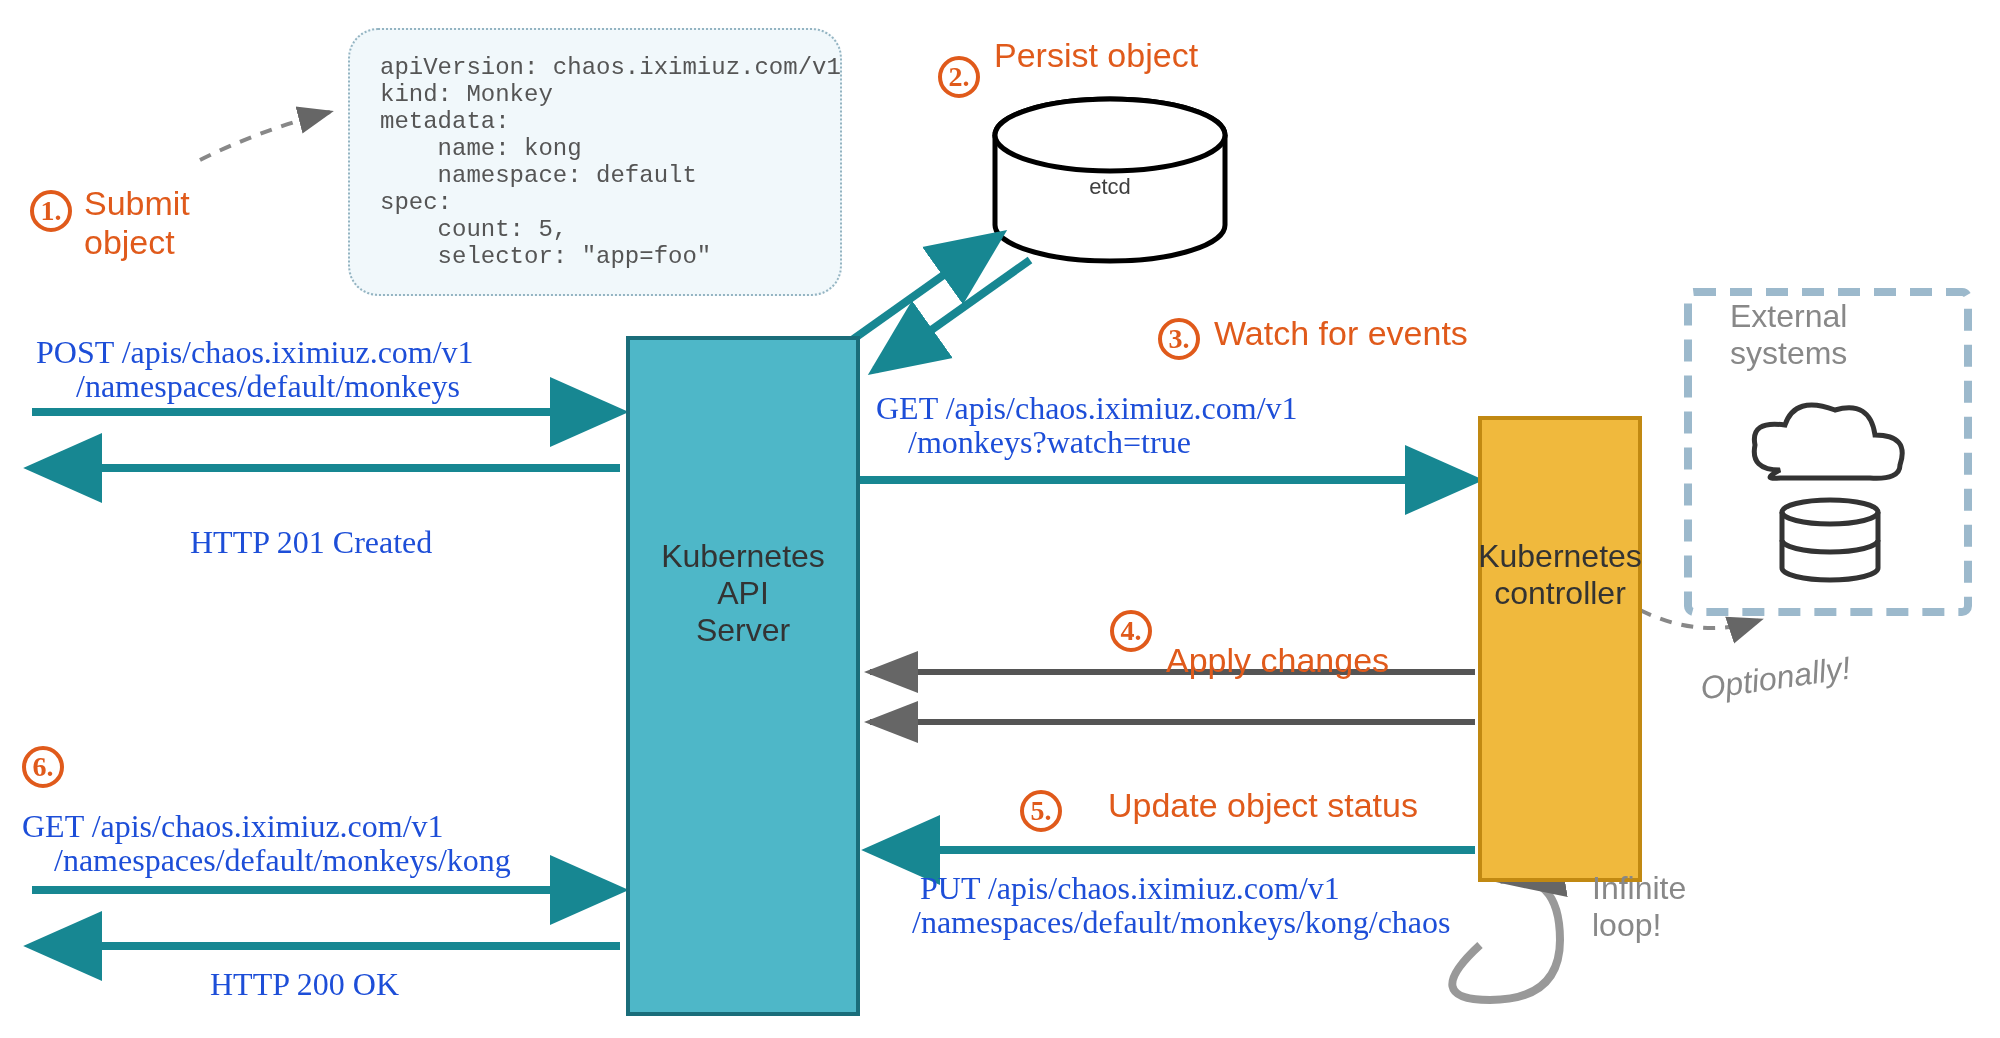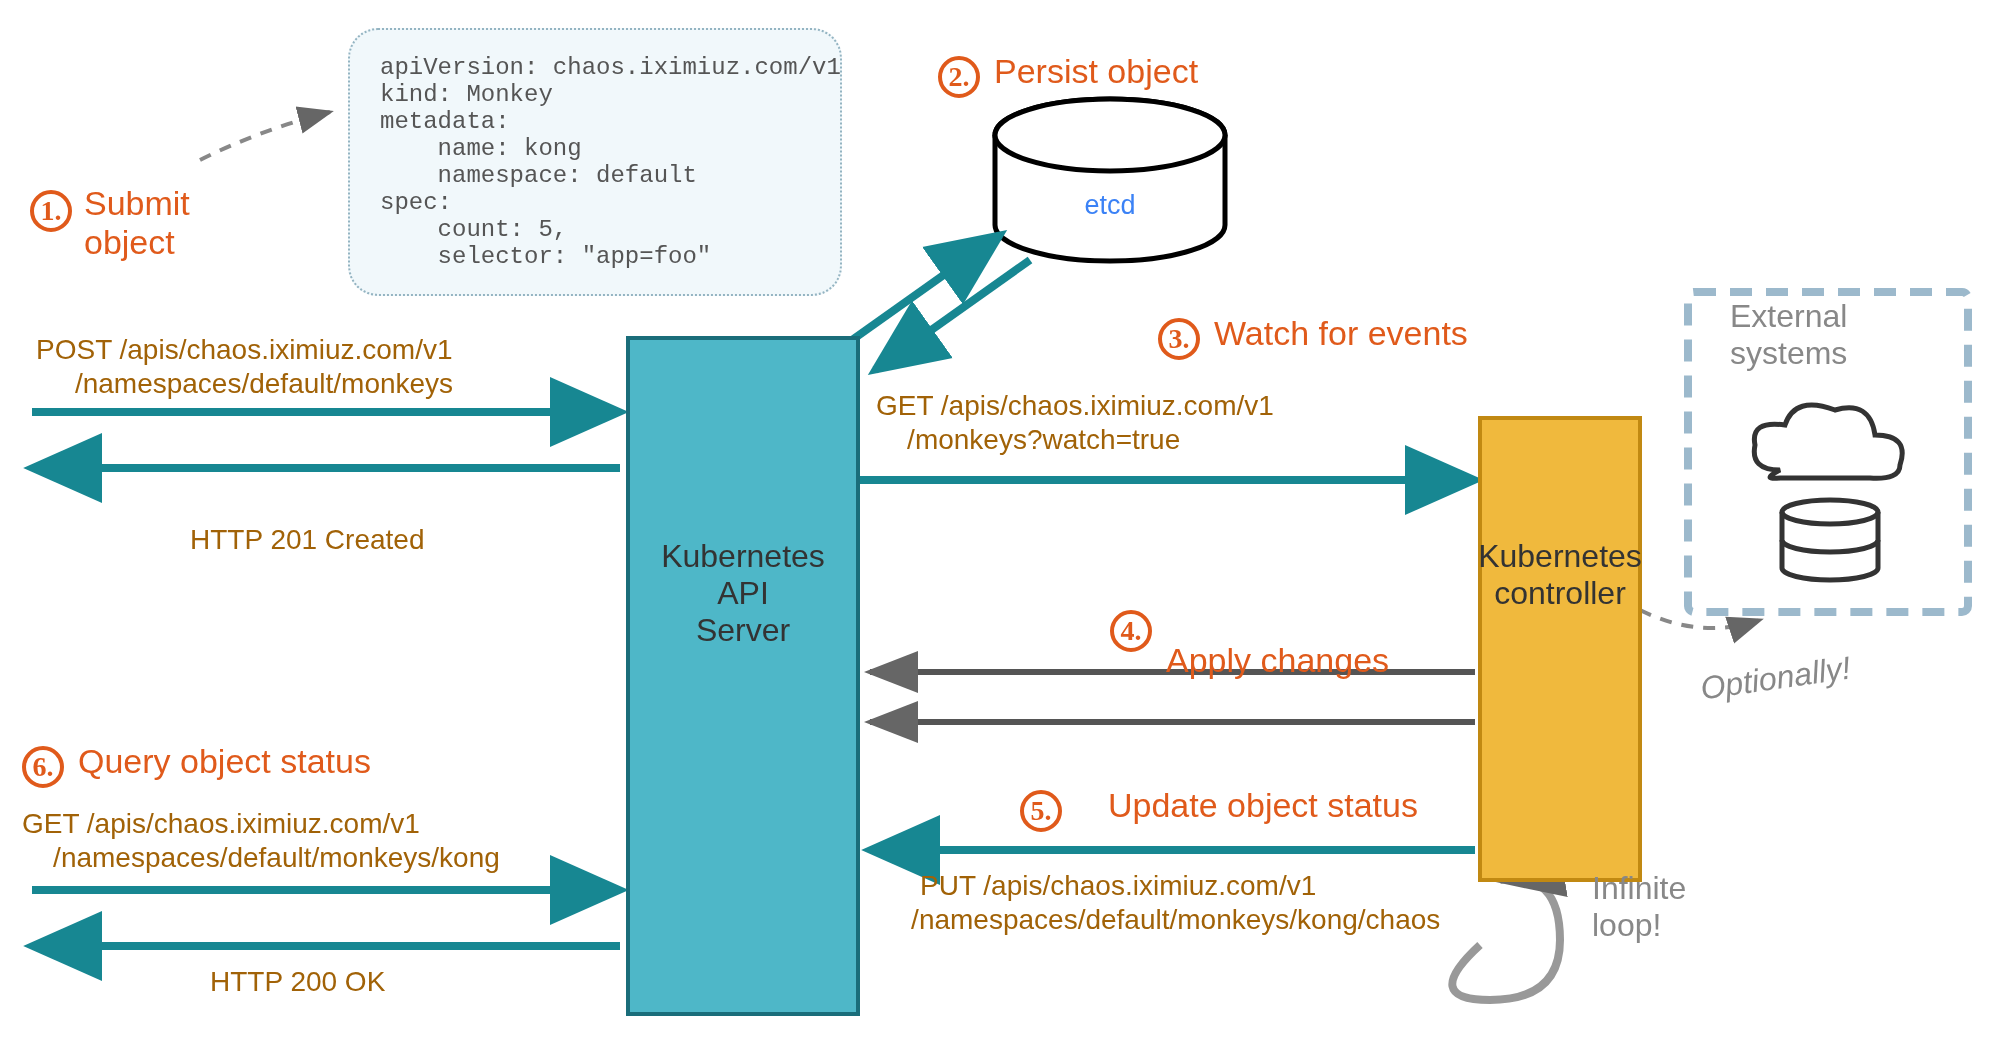--- a/index.html
+++ b/index.html
@@ -6,23 +6,23 @@
   html, body {
     margin: 0; padding: 0;
     width: 2000px; height: 1038px;
     background: #fff;
     font-family: "Comic Sans MS", "Segoe Script", cursive, sans-serif;
   }
   .stage { position: relative; width: 2000px; height: 1038px; }
   svg.canvas { position: absolute; left: 0; top: 0; width: 2000px; height: 1038px; }
 
   .mono {
-    font-family: Liberation Sans, sans-serif;
-    font-size: 28px;
-    color: #a16207;
+    font-family: Liberation Serif, serif;
+    font-size: 32px;
+    color: #1d4ed8;
     position: absolute;
     white-space: pre;
   }
   .hand {
     font-family: "Comic Sans MS", "Segoe Script", cursive, sans-serif;
     color: #e05a1b;
     position: absolute;
     font-size: 34px;
   }
   .hand-grey {
@@ -149,43 +149,42 @@
 
   <div class="api-box" style="left:626px; top:336px; width:234px; height:680px;"></div>
   <div class="box-label" style="left:626px; top:538px; width:234px; white-space:pre;">Kubernetes
 API
 Server</div>
 
   <div class="controller-box" style="left:1478px; top:416px; width:164px; height:466px;"></div>
   <div class="box-label" style="left:1448px; top:538px; width:224px; white-space:pre;">Kubernetes
 controller</div>
 
-  <div class="box-label" style="left:1050px; top:190px; width:120px; font-size:27px; color:#3b82f6;">etcd</div>
+  <div class="box-label" style="left:1050px; top:174px; width:120px; font-size:22px; color:#404040;">etcd</div>
 
   <div class="hand-grey" style="left:1730px; top:298px; text-align:center; white-space:pre;">External
 systems</div>
 
   <div class="step-num" style="left:30px; top:190px;">1.</div>
   <div class="hand" style="left:84px; top:184px; white-space:pre;">Submit
 object</div>
 
   <div class="step-num" style="left:938px; top:56px;">2.</div>
-  <div class="hand" style="left:994px; top:52px;">Persist object</div>
+  <div class="hand" style="left:994px; top:36px;">Persist object</div>
 
   <div class="step-num" style="left:1158px; top:318px;">3.</div>
   <div class="hand" style="left:1214px; top:314px;">Watch for events</div>
 
   <div class="step-num" style="left:1110px; top:610px;">4.</div>
   <div class="hand" style="left:1166px; top:606px;margin-top:35px;">Apply changes</div>
 
   <div class="step-num" style="left:1020px; top:790px;">5.</div>
   <div class="hand" style="left:1108px; top:786px;">Update object status</div>
 
   <div class="step-num" style="left:22px; top:746px;">6.</div>
-  <div class="hand" style="left:78px; top:742px;">Query object status</div>
 
   <div class="mono" style="left:36px; top:334px;">POST /apis/chaos.iximiuz.com/v1</div>
   <div class="mono" style="left:36px; top:368px;">     /namespaces/default/monkeys</div>
   <div class="mono" style="left:190px; top:486px;margin-top:38px;">HTTP 201 Created</div>
 
   <div class="mono" style="left:876px; top:390px;">GET /apis/chaos.iximiuz.com/v1</div>
   <div class="mono" style="left:876px; top:424px;">    /monkeys?watch=true</div>
 
   <div class="mono" style="left:22px; top:808px;">GET /apis/chaos.iximiuz.com/v1</div>
   <div class="mono" style="left:22px; top:842px;">    /namespaces/default/monkeys/kong</div>

